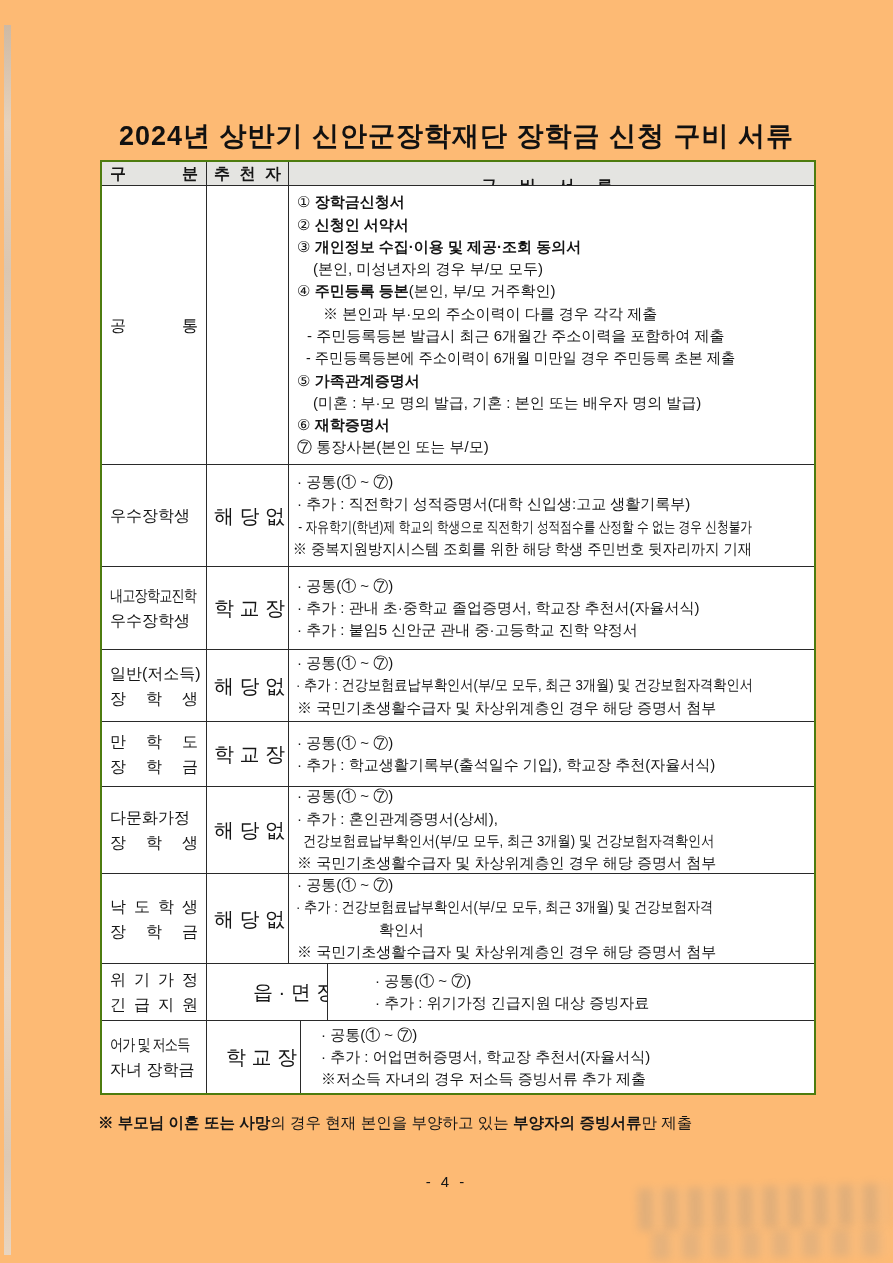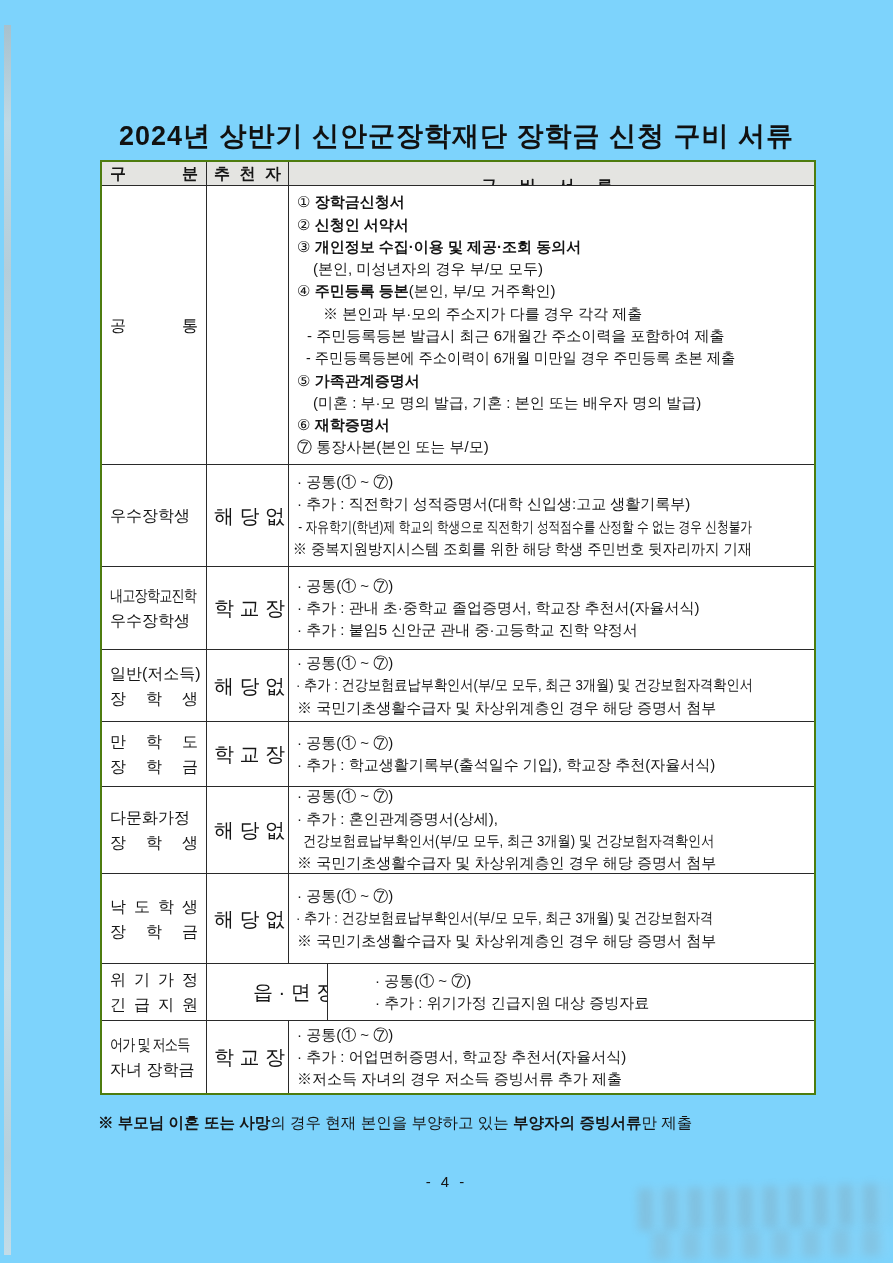--- a/index.html
+++ b/index.html
@@ -4,21 +4,21 @@
 <style>
   * { margin: 0; padding: 0; box-sizing: border-box; }
   html, body { background: #f2f2f0; }
   body { font-family: "Liberation Sans", sans-serif; color: #161616; }
 
   .page {
     position: relative;
     width: 893px;
     height: 1263px;
     margin: 0 auto;
-    background: #7dd3fc;
+    background: #fdba74;
     overflow: hidden;
   }
 
   .scan-edge {
     position: absolute;
     left: 4px; top: 25px;
     width: 7px; height: 1230px;
     background: linear-gradient(180deg,
       #b9b9b9 0%, #dcdcdc 8%, #cccccc 20%, #e6e6e6 40%,
       #d4d4d4 60%, #e2e2e2 78%, #cfcfcf 92%, #e0e0e0 100%);
@@ -39,21 +39,21 @@
 
   .doc-table {
     position: absolute;
     left: 100px; top: 160px;
     width: 716px;
     border: 2px solid #4d7c0f;
     background: #fff;
   }
 
   .trow { display: flex; border-bottom: 1px solid #2a2a2a; }
-  .trow:last-child { border-bottom: none; }
+  .trow:last-child { border-bottom: none; gap: 12px; }
 
   .cell {
     border-right: 1px solid #2a2a2a;
     display: flex;
     flex-direction: column;
     justify-content: center;
     overflow: hidden;
   }
   .col-cat { width: 105px; padding: 2px 8px; }
   .col-rec { width: 82px;  padding: 2px 7px; }
@@ -157,21 +157,21 @@
         <div class="cell col-cat">
           <div class="cat-line justify">공 통</div>
         </div>
         <div class="cell col-rec"></div>
         <div class="cell col-doc">
           <div class="doc-line" style="padding-left: 8px;"><span>① </span><span class="b">장학금신청서</span></div>
           <div class="doc-line" style="padding-left: 8px;"><span>② </span><span class="b">신청인 서약서</span></div>
           <div class="doc-line" style="padding-left: 8px;"><span>③ </span><span class="b">개인정보 수집·이용 및 제공·조회 동의서</span></div>
           <div class="doc-line" style="padding-left: 24px;"><span>(본인, 미성년자의 경우 부/모 모두)</span></div>
           <div class="doc-line" style="padding-left: 8px;"><span>④ </span><span class="b">주민등록 등본</span><span>(본인, 부/모 거주확인)</span></div>
-          <div class="doc-line" style="padding-left: 34px;"><span>※ 본인과 부·모의 주소지가 다를 경우 각각 제출</span></div>
+          <div class="doc-line" style="padding-left: 34px;"><span>※ 본인과 부·모의 주소이력이 다를 경우 각각 제출</span></div>
           <div class="doc-line" style="padding-left: 18px;"><span>- 주민등록등본 발급시 최근 6개월간 주소이력을 포함하여 제출</span></div>
           <div class="doc-line sc95" style="padding-left: 18px;"><span>- 주민등록등본에 주소이력이 6개월 미만일 경우 주민등록 초본 제출</span></div>
           <div class="doc-line" style="padding-left: 8px;"><span>⑤ </span><span class="b">가족관계증명서</span></div>
           <div class="doc-line" style="padding-left: 24px;"><span>(미혼 : 부·모 명의 발급, 기혼 : 본인 또는 배우자 명의 발급)</span></div>
           <div class="doc-line" style="padding-left: 8px;"><span>⑥ </span><span class="b">재학증명서</span></div>
           <div class="doc-line" style="padding-left: 8px;"><span>⑦ 통장사본(본인 또는 부/모)</span></div>
         </div>
       </div>
       <div class="trow" style="height: 102px;">
         <div class="cell col-cat">
@@ -247,20 +247,21 @@
         <div class="cell col-cat">
           <div class="cat-line justify">낙 도 학 생</div>
           <div class="cat-line justify">장 학 금</div>
         </div>
         <div class="cell col-rec">
           <div class="rec-line">해 당 없 음</div>
         </div>
         <div class="cell col-doc">
           <div class="doc-line" style="padding-left: 8px;"><span>· 공통(① ~ ⑦)</span></div>
           <div class="doc-line sc88" style="padding-left: 8px;"><span>· 추가 :  건강보험료납부확인서(부/모 모두, 최근 3개월) 및 건강보험자격</span></div>
+          <div class="doc-line" style="padding-left: 90px;"><span>확인서</span></div>
           <div class="doc-line" style="padding-left: 8px;"><span>※ 국민기초생활수급자 및 차상위계층인 경우 해당 증명서 첨부</span></div>
         </div>
       </div>
       <div class="trow" style="height: 57px; gap: 39px;">
         <div class="cell col-cat">
           <div class="cat-line justify">위 기 가 정</div>
           <div class="cat-line justify">긴 급 지 원</div>
         </div>
         <div class="cell col-rec">
           <div class="rec-line">읍 · 면 장</div>

